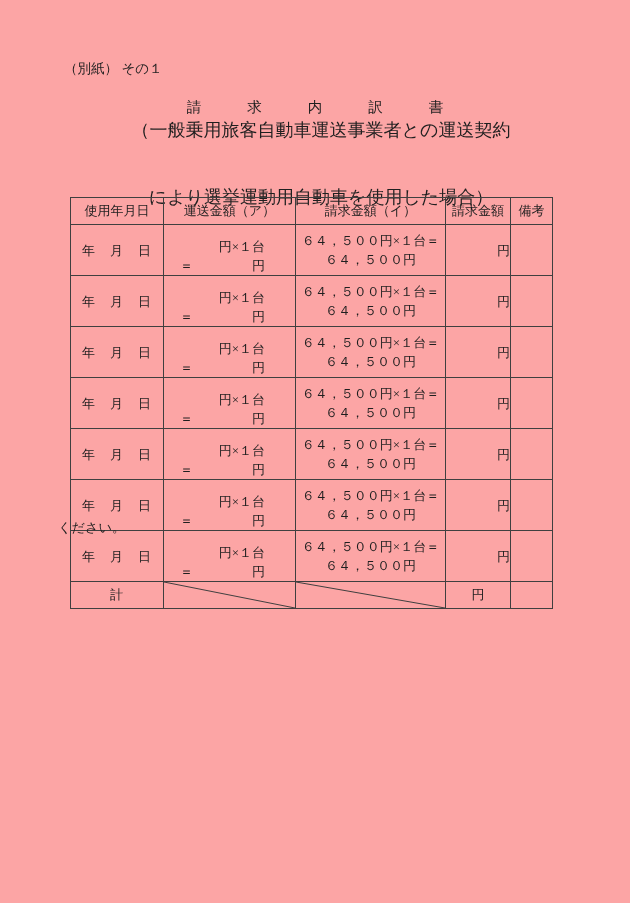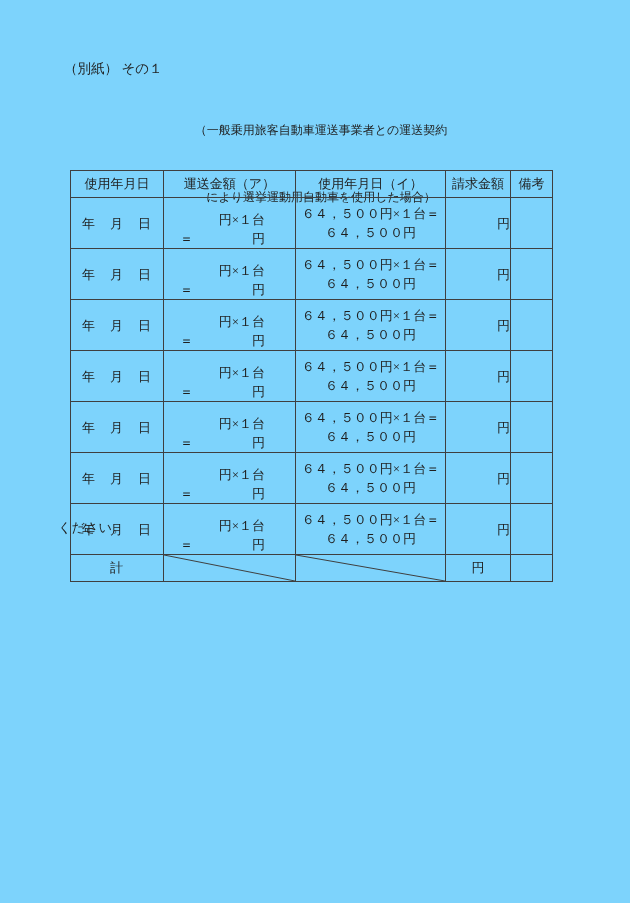--- a/index.html
+++ b/index.html
@@ -1,41 +1,41 @@
 <!DOCTYPE html>
 <html><head>
 <meta charset="utf-8">
 <style>
   html,body { margin:0; padding:0; background:#fbfbfb; }
   .page {
     position:relative;
     width:630px; height:903px;
-    background:#7dd3fc;
+    background:#fca5a5;
     font-family:"Liberation Serif","DejaVu Serif",serif;
     color:#1f1f1f;
     overflow:hidden;
   }
   .attachment-label {
     position:absolute; left:64px; top:61px;
     font-size:13.5px; line-height:16px;
   }
   .doc-title {
     position:absolute; left:0; right:0; top:99px;
     text-align:center; font-size:14.5px; line-height:17px;
   }
   .doc-title .spread { letter-spacing:46px; margin-right:-46px; }
   .doc-subtitle1, .doc-subtitle2 {
     position:absolute; left:12px; right:0;
-    text-align:center; font-size:12px; line-height:16px;
+    text-align:center; font-size:18px; line-height:16px;
   }
   .doc-subtitle1 { top:122px; }
   .doc-subtitle2 { top:142px;margin-top:47px; }
 
   table.main {
-    position:absolute; left:70px; top:170px;
+    position:absolute; left:70px; top:197px;
     width:482px; border-collapse:collapse; table-layout:fixed;border-radius:14px;
   }
   table.main th, table.main td {
     border:1px solid #3f3f3f;
     font-weight:normal; font-size:13px; padding:0;
     vertical-align:middle;
   }
   table.main th { height:26px; text-align:center; }
   tr.data td { height:39px; line-height:19px; }
   td.c-date { text-align:center; letter-spacing:1px;margin-top:48px; }
@@ -56,36 +56,39 @@
   .note-label { margin-right:17px; }
   .note-line2 { }
 </style>
 </head>
 <body>
 
 <div class="page">
 
   <div class="attachment-label">（別紙） その１</div>
 
+  <div class="doc-title">
+    <span class="spread">請求内訳書</span>
+  </div>
   <div class="doc-subtitle1">（一般乗用旅客自動車運送事業者との運送契約</div>
   <div class="doc-subtitle2">により選挙運動用自動車を使用した場合）</div>
 
   <table class="main">
     <colgroup>
       <col style="width:93px">
         <col style="width:132px">
         <col style="width:150px">
         <col style="width:65px">
         <col style="width:42px">
     </colgroup>
     <thead>
       <tr>
         <th>使用年月日</th>
         <th>運送金額（ア）</th>
-        <th>使用年月日（イ）</th>
+        <th>請求金額（イ）</th>
         <th>請求金額</th>
         <th>備考</th>
       </tr>
     </thead>
     <tbody>
       <tr class="data">
         <td class="c-date">年　月　日</td>
         <td class="c-amount">
           <div class="l1">円×１台</div>
           <div class="l2">

